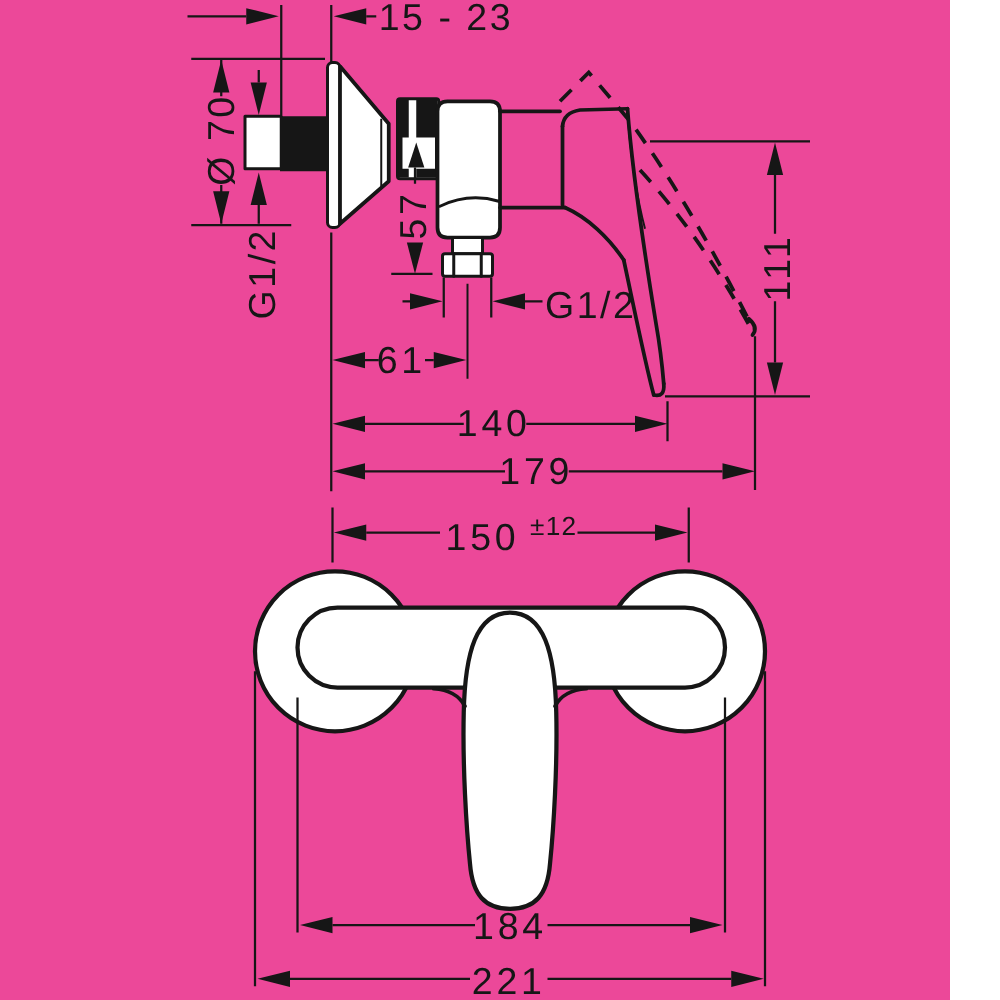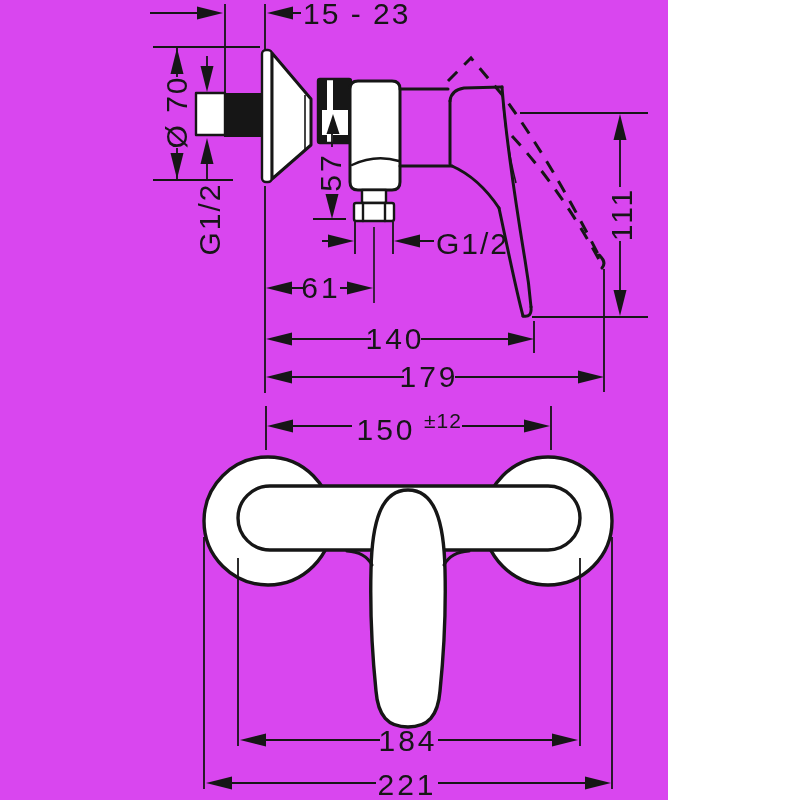--- a/index.html
+++ b/index.html
@@ -1,16 +1,16 @@
 <!DOCTYPE html>
 <html><head>
 <meta charset="utf-8">
 <style>
   html,body{margin:0;padding:0;background:#ffffff;}
-  .stage{width:668px;height:800px;background:#d946ef;position:relative;overflow:hidden;}
+  .stage{width:760px;height:800px;background:#ec4899;position:relative;overflow:hidden;}
   svg{display:block;}
   
   .o3{fill:none;stroke:#161616;stroke-width:3;stroke-linecap:round;stroke-linejoin:round;}
   .o35{fill:none;stroke:#161616;stroke-width:3.4;stroke-linecap:round;stroke-linejoin:round;}
   .o2{fill:none;stroke:#161616;stroke-width:2.4;stroke-linecap:round;stroke-linejoin:round;}
   .thin{fill:none;stroke:#161616;stroke-width:1.6;}
   .wfill{fill:#ffffff;}
   .blk{fill:#161616;stroke:none;}
   .wht{fill:#ffffff;stroke:none;}
   

